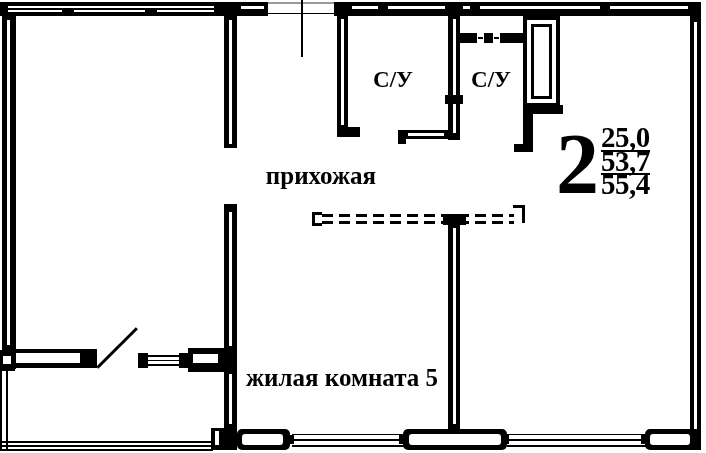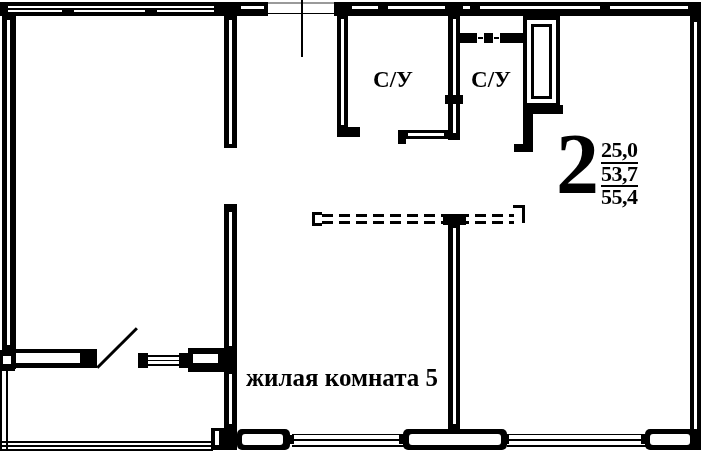--- a/index.html
+++ b/index.html
@@ -23,21 +23,21 @@
     position:absolute;color:var(--ink,#000);font-weight:bold;
     text-align:center;white-space:nowrap;line-height:1.12;
   }
   .f25{font-size:25px;} .f23{font-size:23px;}
   #stamp-count{
     position:absolute;left:556px;top:121px;color:var(--ink,#000);
     font-size:86px;line-height:1;font-weight:bold;
   }
   #stamp-areas{
     position:absolute;left:601px;top:126px;color:var(--ink,#000);
-    font-size:22px;font-weight:bold;line-height:23.5px;margin-top:12px;
+    font-size:29px;font-weight:bold;line-height:23.5px;
   }
   #stamp-areas .a{display:inline-block;white-space:nowrap;letter-spacing:-0.5px;}
   #stamp-areas .row{height:23.5px;}
   #stamp-areas .u .a{border-bottom:2.5px solid var(--ink,#000);}
 </style>
 </head>
 <body>
 
 <div id="plan">
 
@@ -145,20 +145,21 @@
   <i class="b" style="left:507px;top:433.5px;width:140px;height:1.5px"></i>
   <i class="b" style="left:507px;top:439px;width:140px;height:2px"></i>
   <i class="b" style="left:507px;top:445px;width:140px;height:1.5px"></i>
 
   <i class="b rb" style="left:645px;top:429px;width:56px;height:21px"></i>
   <i class="wt ri" style="left:650px;top:434px;width:40px;height:11px"></i>
   <i class="b" style="left:641px;top:435px;width:6px;height:9px"></i>
 
   <div class="lbl f23" style="left:360px;top:67px;width:66px">С/У</div>
   <div class="lbl f23" style="left:458px;top:67px;width:66px">С/У</div>
+  <div class="lbl f25" style="left:248px;top:162px;width:146px">прихожая</div>
   <div class="lbl f25" style="left:238px;top:364px;width:208px">жилая комната 5</div>
 
   <div id="stamp-count">2</div>
   <div id="stamp-areas">
     <div class="row u"><span class="a">25,0</span></div>
     <div class="row u"><span class="a">53,7</span></div>
     <div class="row"><span class="a">55,4</span></div>
   </div>
 
 </div>

